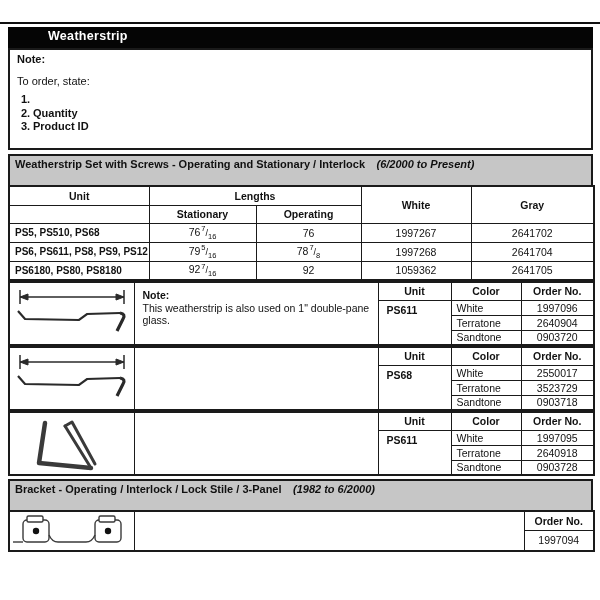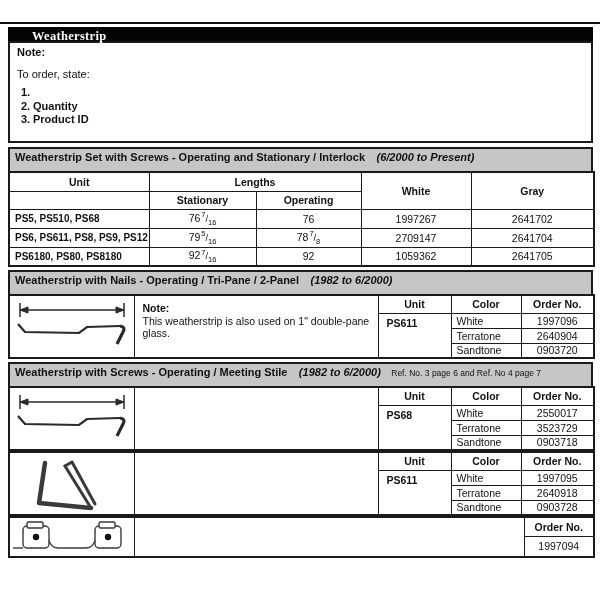--- a/index.html
+++ b/index.html
@@ -1,32 +1,32 @@
 <!DOCTYPE html>
 <html><head>
 <meta charset="utf-8">
 <style>
   * { box-sizing: border-box; margin: 0; padding: 0; }
   html,body { width:600px; height:600px; background:#ffffff;
     font-family:"Liberation Sans", sans-serif; color:#111; position:relative; }
   .top-rule { position:absolute; top:22px; left:0; width:600px; height:2px; background:#101010; }
   .content { position:absolute; top:27px; left:8px; width:585px; }
 
-  .title-bar { height:14px; background:#050505; color:#fff; font-weight:bold;
-    font-size:12.5px; line-height:19px; padding-left:24px; letter-spacing:.3px;font-family:Liberation Serif, serif; }
+  .title-bar { height:21px; background:#050505; color:#fff; font-weight:bold;
+    font-size:12.5px; line-height:19px; padding-left:40px; letter-spacing:.3px; }
 
   .note-box { height:102px; border:2px solid #1a1a1a; padding:3px 7px; font-size:11px; }
   .note-label { font-weight:bold; line-height:13px; }
   .note-text { line-height:13px; }
   .order-intro { margin-top:9px; line-height:13px; }
   .order-steps { margin-top:5px; }
   .order-step { font-weight:bold; line-height:13.5px; display:flex; }
   .step-num { width:16px; padding-left:4px; }
 
-  .sec-bar { margin-top:3px; height:24px; background:#c6c6c6; border:2px solid #1a1a1a;
+  .sec-bar { margin-top:3px; height:31px; background:#c6c6c6; border:2px solid #1a1a1a;
     border-bottom:none; line-height:14px; padding-left:5px; white-space:nowrap; overflow:hidden; }
   .sec-bar.first { margin-top:4px; }
   .sec-title { font-weight:bold; font-size:11px; }
   .sec-date { font-weight:bold; font-style:italic; font-size:11px; margin-left:7px; }
   .sec-ref { font-size:8.5px; margin-left:6px; }
 
   table { border-collapse:collapse; table-layout:fixed; width:585px;
     border:2px solid #1a1a1a; }
   td { border:1px solid #1a1a1a; font-size:10.5px; text-align:center;
     vertical-align:middle; padding:0 3px; white-space:nowrap; overflow:hidden; }
@@ -106,37 +106,33 @@
       <td class="unit-names">PS5, PS510, PS68</td>
       <td><span class="frac"><span>76</span><sup>7</sup><span class="slash">/</span><sub>16</sub></span></td>
       <td><span class="frac nofrac"><span>76</span></span></td>
       <td>1997267</td>
       <td>2641702</td>
     </tr>
     <tr class="rd">
       <td class="unit-names">PS6, PS611, PS8, PS9, PS12</td>
       <td><span class="frac"><span>79</span><sup>5</sup><span class="slash">/</span><sub>16</sub></span></td>
       <td><span class="frac"><span>78</span><sup>7</sup><span class="slash">/</span><sub>8</sub></span></td>
-      <td>2709147</td>
+      <td>1997268</td>
       <td>2641704</td>
     </tr>
     <tr class="rd">
       <td class="unit-names">PS6180, PS80, PS8180</td>
       <td><span class="frac"><span>92</span><sup>7</sup><span class="slash">/</span><sub>16</sub></span></td>
       <td><span class="frac nofrac"><span>92</span></span></td>
       <td>1059362</td>
       <td>2641705</td>
     </tr>
   </tbody>
     </table>
 
-  <div class="sec-bar">
-    <span class="sec-title">Weatherstrip with Nails - Operating / Tri-Pane / 2-Panel</span>
-    <span class="sec-date">(1982 to 6/2000)</span>
-  </div>
   <table class="tc">
     <colgroup>
         <col style="width:125px">
         <col style="width:244px">
         <col style="width:73px">
         <col style="width:70px">
         <col style="width:73px">
       </colgroup>
     <tbody>
         <tr class="rh">
@@ -170,25 +166,20 @@
       <td class="left">Terratone</td>
       <td>2640904</td>
     </tr>
     <tr class="rc">
       <td class="left">Sandtone</td>
       <td>0903720</td>
     </tr>
   </tbody>
     </table>
 
-  <div class="sec-bar">
-    <span class="sec-title">Weatherstrip with Screws - Operating / Meeting Stile</span>
-    <span class="sec-date">(1982 to 6/2000)</span>
-    <span class="sec-ref">Ref. No. 3 page 6 and Ref. No 4 page 7</span>
-  </div>
   <table class="tc">
     <colgroup>
         <col style="width:125px">
         <col style="width:244px">
         <col style="width:73px">
         <col style="width:70px">
         <col style="width:73px">
       </colgroup>
     <tbody>
         <tr class="rh">
@@ -259,20 +250,24 @@
       <td class="left">Terratone</td>
       <td>2640918</td>
     </tr>
     <tr class="rc">
       <td class="left">Sandtone</td>
       <td>0903728</td>
     </tr>
   </tbody>
     </table>
 
+  <div class="sec-bar">
+    <span class="sec-title">Bracket - Operating / Interlock / Lock Stile / 3-Panel</span>
+    <span class="sec-date">(1982 to 6/2000)</span>
+  </div>
   <table class="t5">
     <colgroup>
         <col style="width:125px">
         <col style="width:390px">
         <col style="width:70px">
       </colgroup>
     <tbody>
         <tr class="rh">
       <td class="draw-cell" rowspan="2">
         <svg width="118" height="36" viewBox="0 0 118 36">

